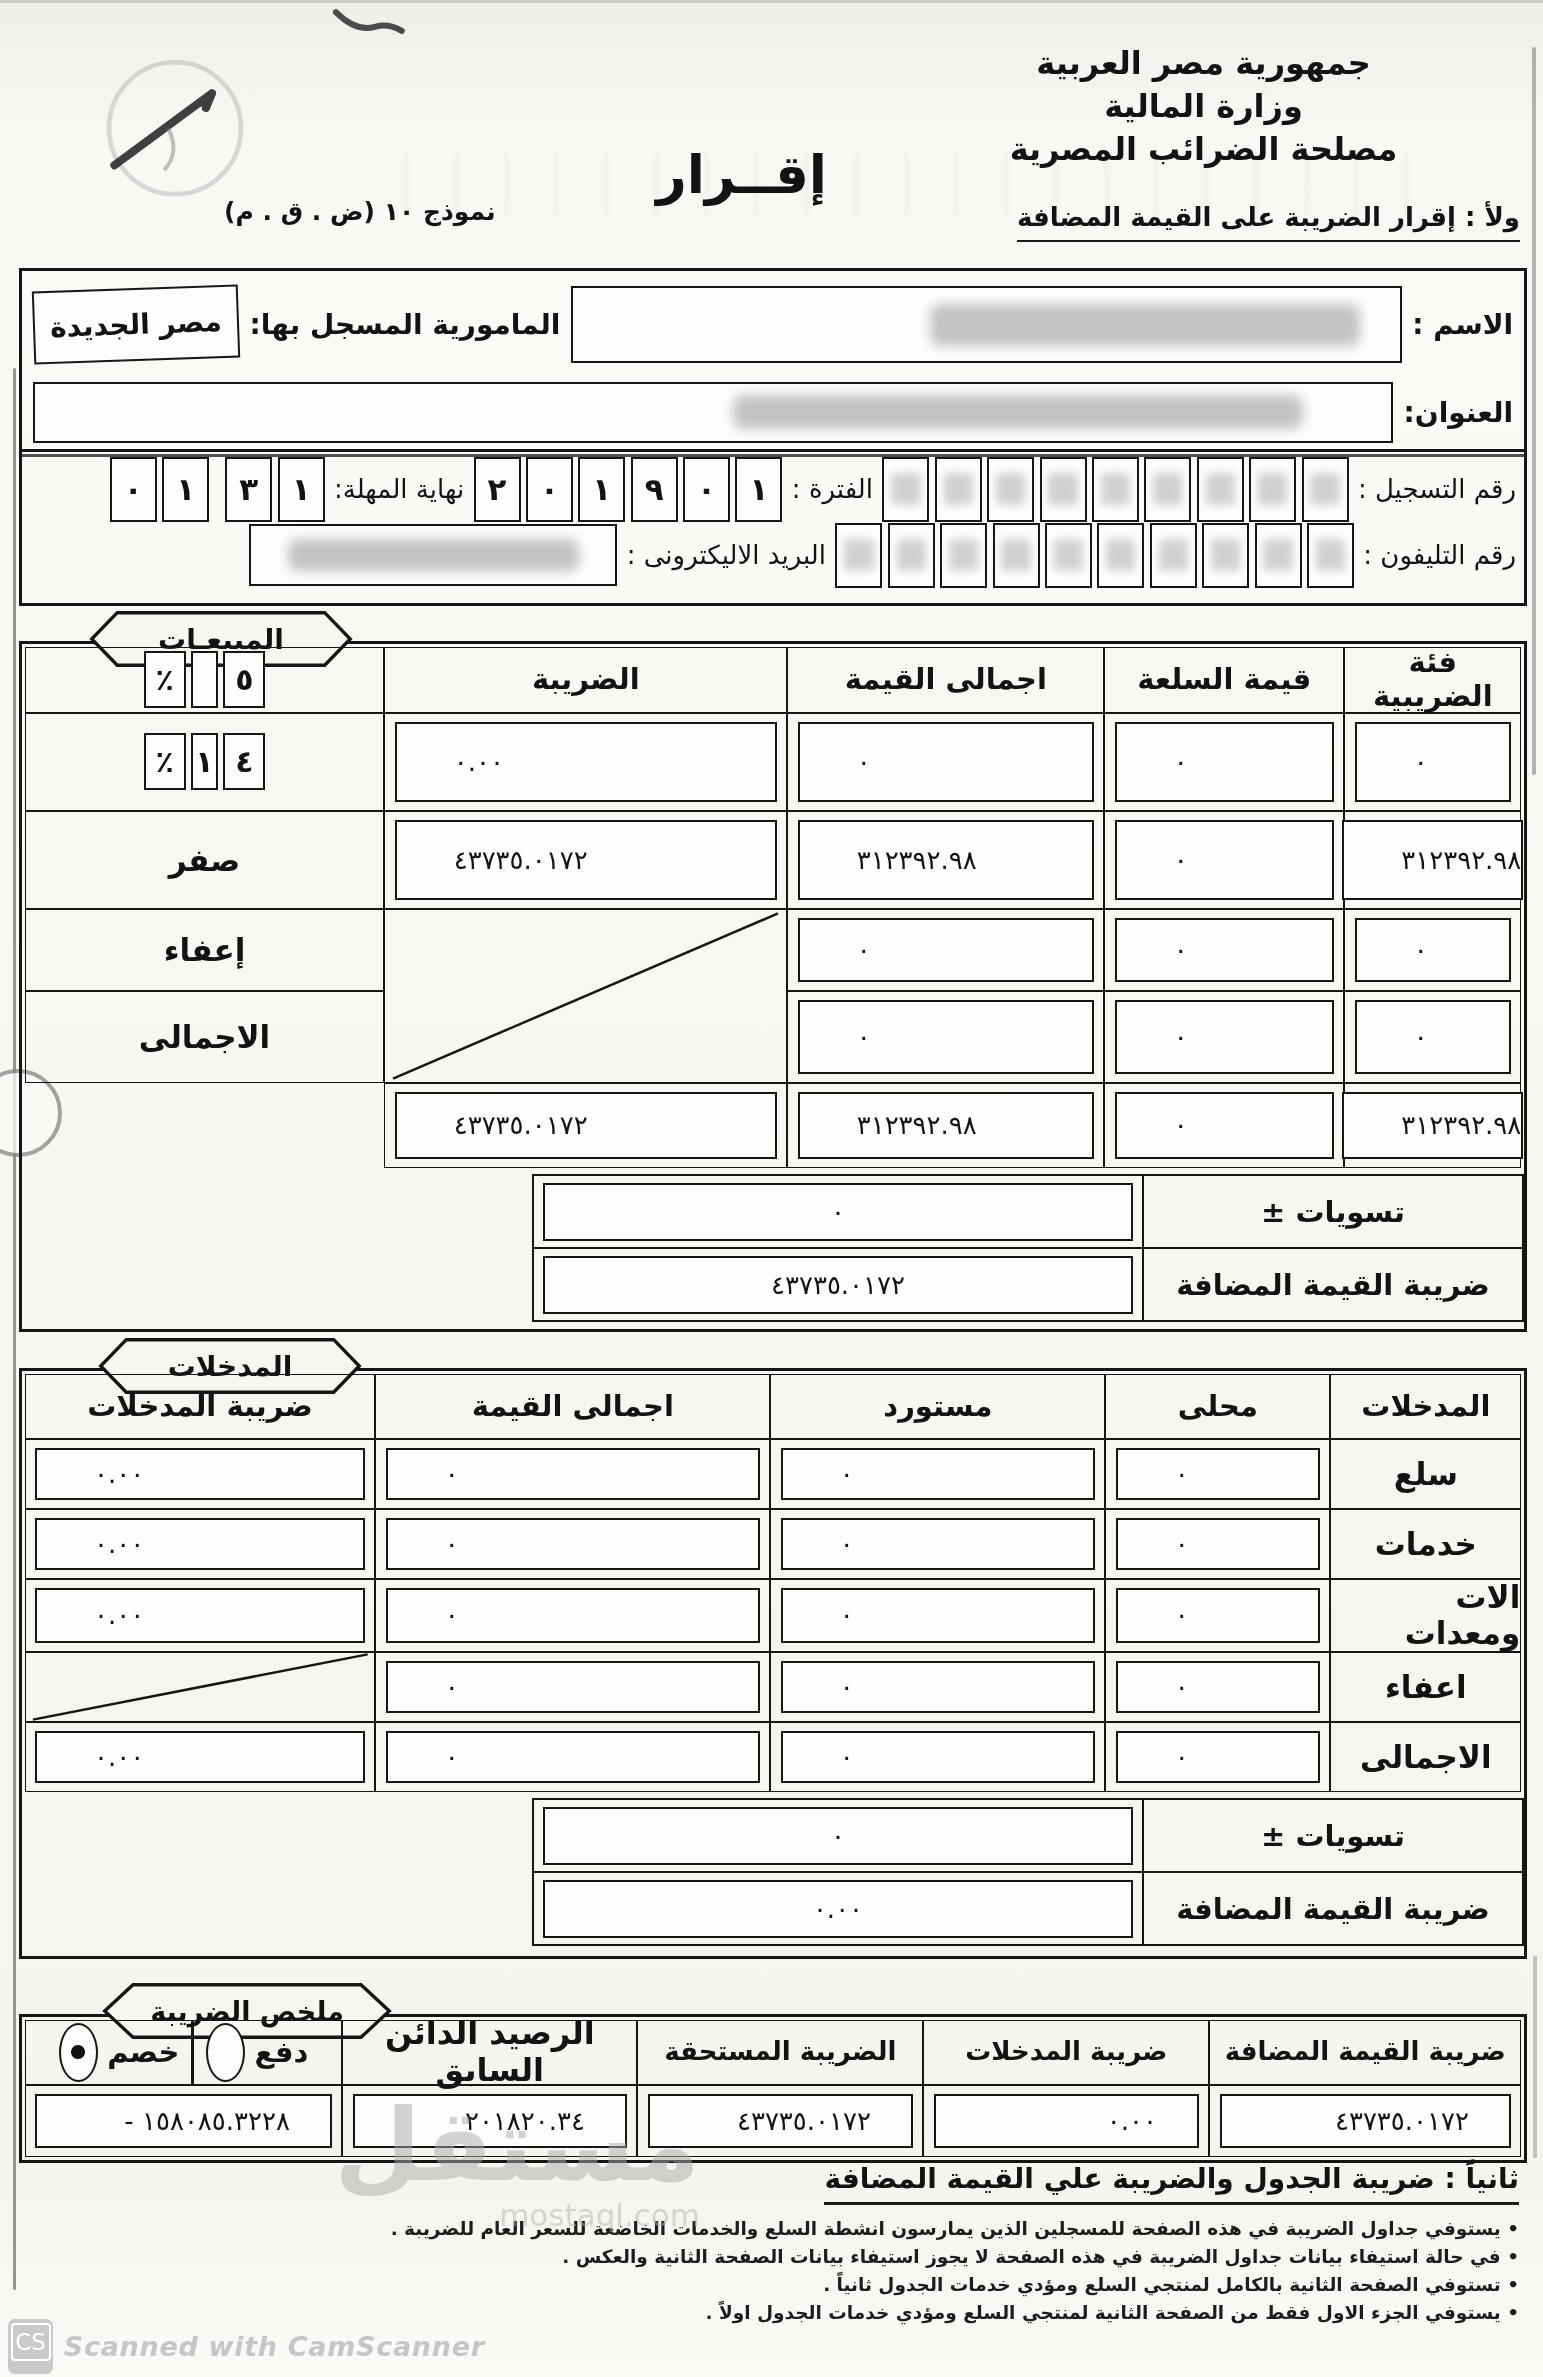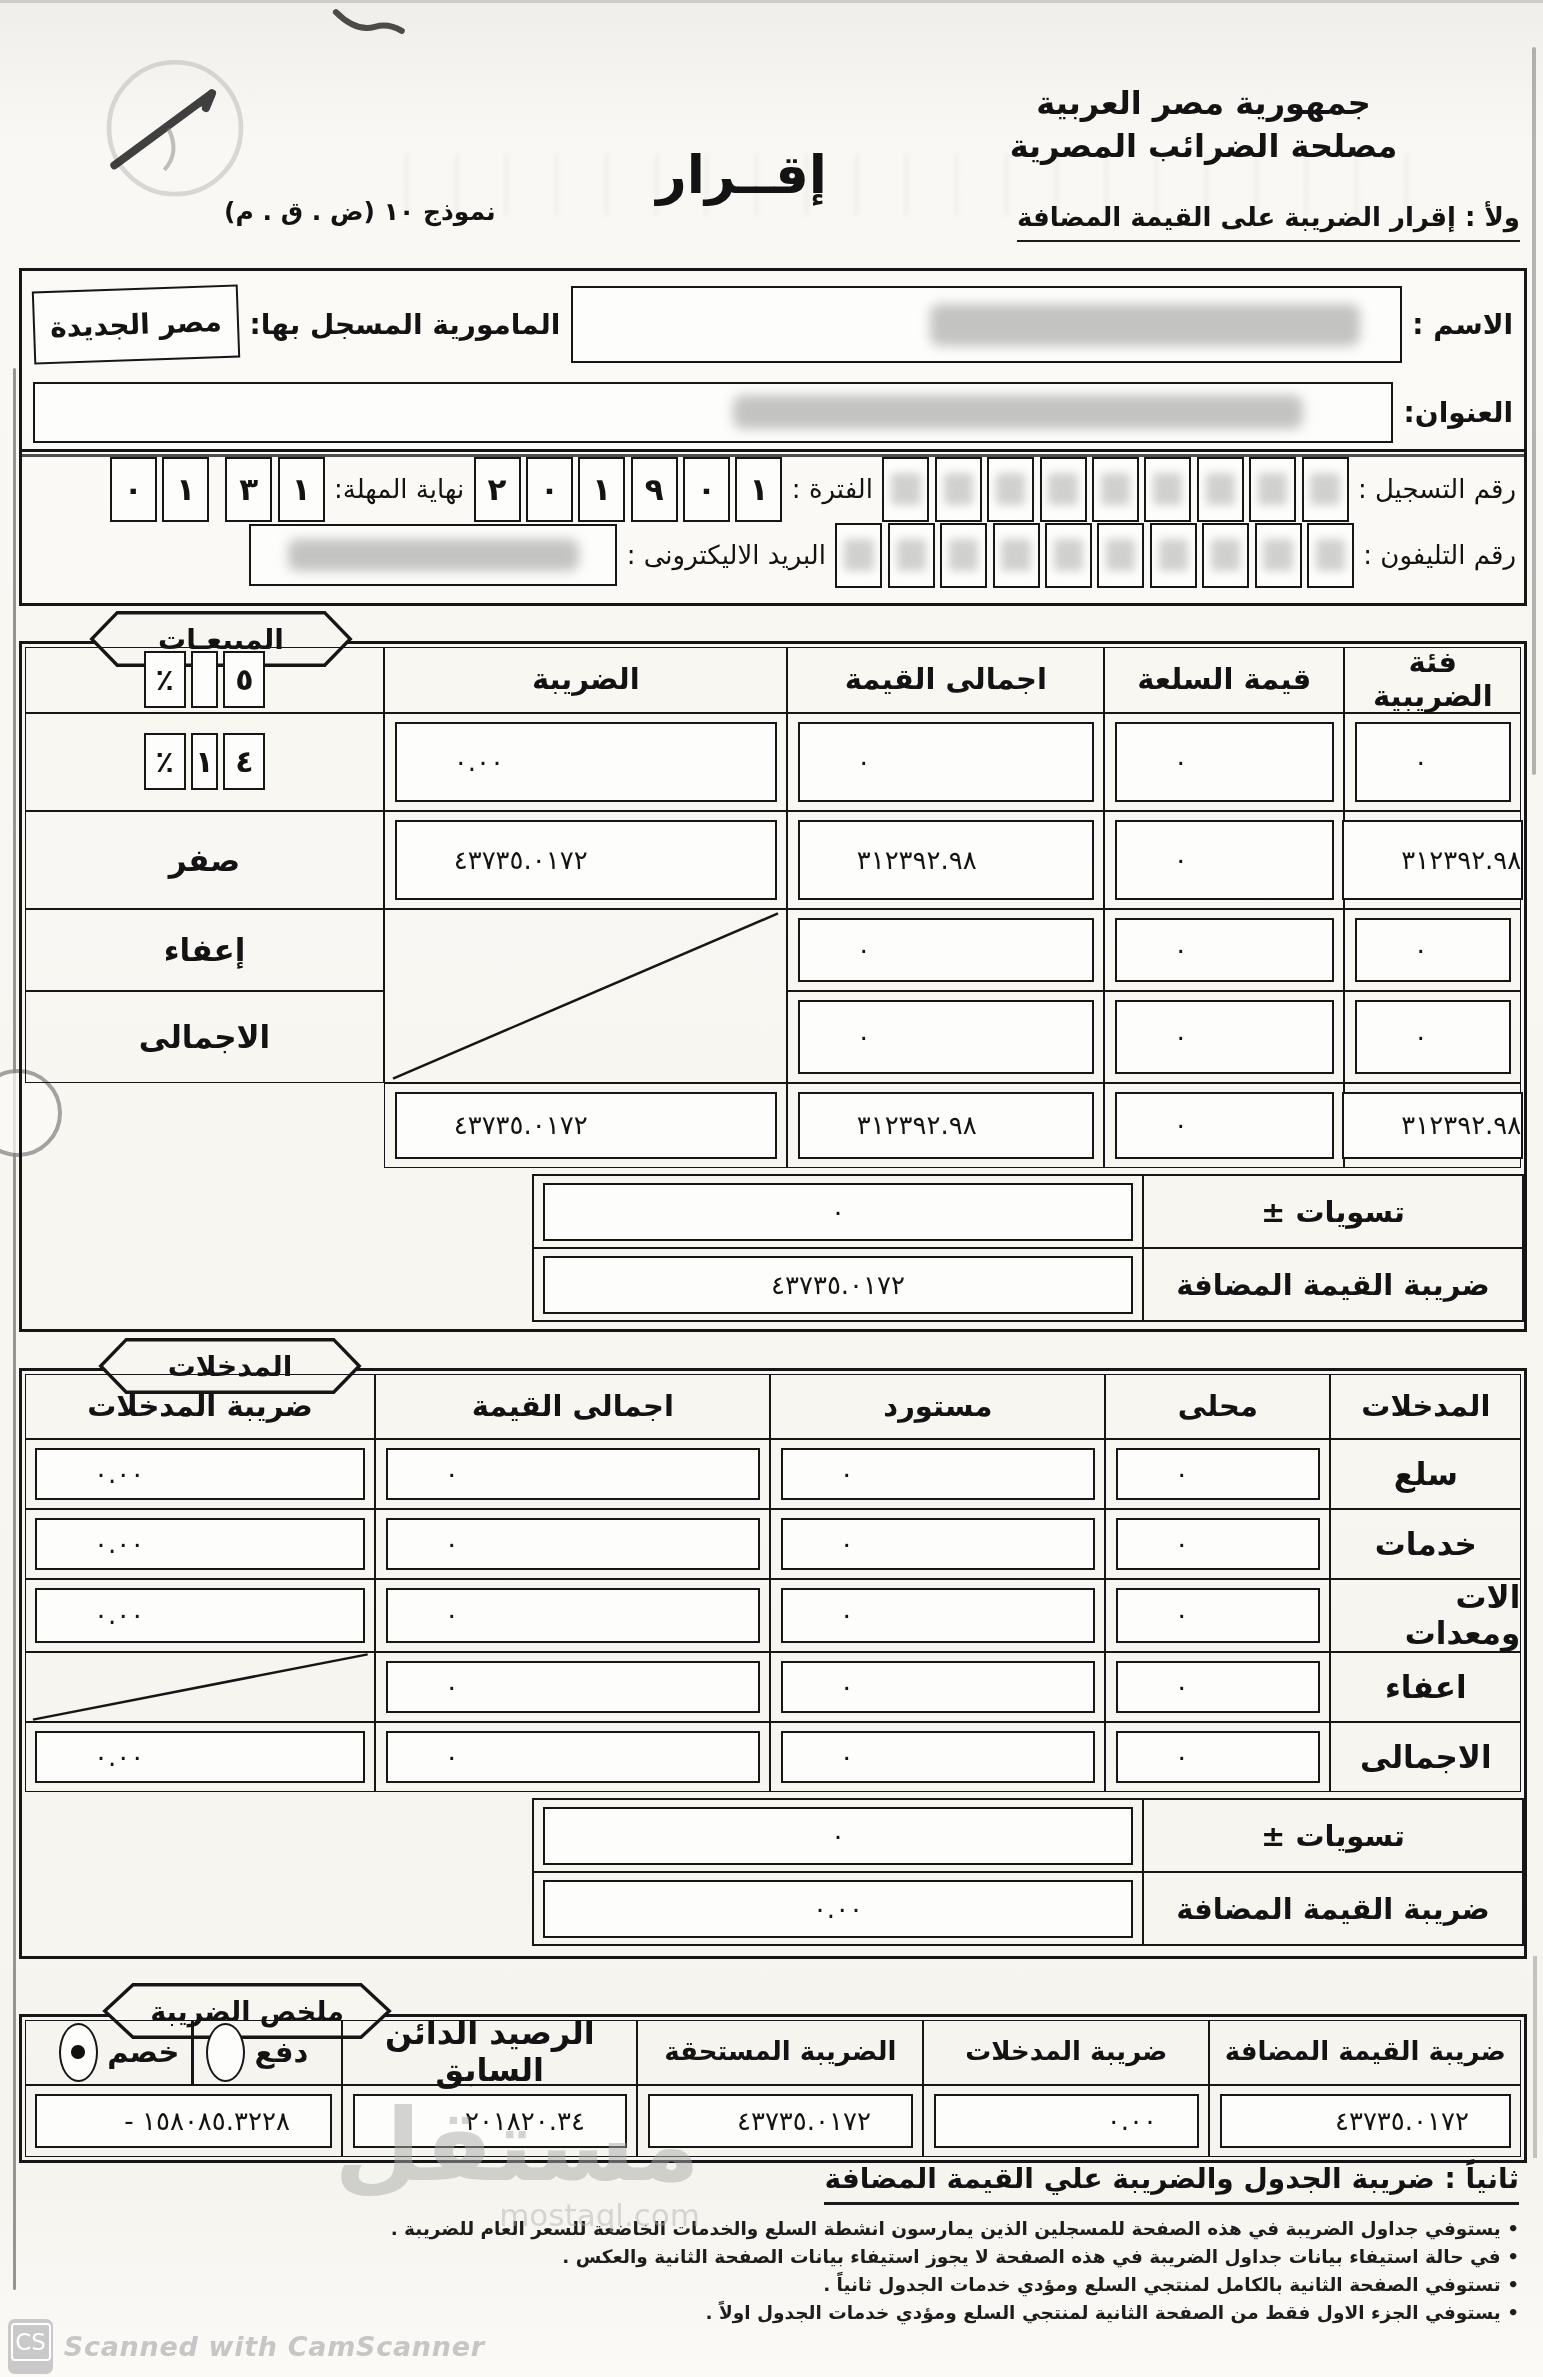--- a/index.html
+++ b/index.html
@@ -12,21 +12,21 @@
   .edge-left{position:absolute;left:13px;top:368px;width:3.4px;height:1922px;background:#464646;opacity:.55;border-radius:2px;}
   .edge-right{position:absolute;right:7.4px;top:47px;width:4px;height:728px;background:#4e4e4e;opacity:.4;border-radius:2px;}
   .edge-right2{position:absolute;right:6px;top:1956px;width:4px;height:202px;background:#4e4e4e;opacity:.3;}
   .edge-top{position:absolute;left:0;top:0;width:100%;height:3.4px;background:#6b6b6b;opacity:.25;}
   .hole-punch{position:absolute;left:-26px;top:1069px;width:80px;height:80px;border-radius:50%;background:#fcfbf8;border:4.7px solid #868686;opacity:.75;}
   .ghost-band{position:absolute;top:154px;left:405px;width:1025px;height:62px;opacity:.35;filter:blur(2px);
     background:repeating-linear-gradient(90deg,rgba(110,110,110,.25) 0 3.4px,transparent 3.4px 50px);}
   .stamp-scribble{position:absolute;left:74px;top:27px;}
   .pen-top{position:absolute;left:329px;top:0px;}
   
-  .gov-block{position:absolute;top:42px;right:80px;width:519px;text-align:center;font-weight:bold;font-size:32px;line-height:1.34;margin-top:40px;}
+  .gov-block{position:absolute;top:42px;right:80px;width:519px;text-align:center;font-weight:bold;font-size:32px;line-height:1.34;}
   .first-line{position:absolute;top:202px;right:23px;font-size:26px;font-weight:bold;border-bottom:2.7px solid #1b1b1b;padding-bottom:8px;}
   .doc-title{position:absolute;top:144px;right:716px;font-size:53px;font-weight:bold;}
   .form-no{position:absolute;top:197px;left:224px;font-size:25px;font-weight:bold;}
   
   .frame{position:absolute;left:19px;right:16px;border:3.4px solid #161616;background:rgba(255,255,255,.25);}
   .identity{top:268px;height:170px;padding:6.7px 10.8px;}
   .idrow{display:flex;align-items:center;gap:10.8px;}
   .idrow1{height:94px;}
   .idrow2{height:70px;margin-top:5.4px;}
   .field-label{font-size:28px;font-weight:bold;white-space:nowrap;}
@@ -121,20 +121,21 @@
     </svg>
   </div>
   <div class="pen-top">
     <svg width="81" height="47" viewBox="0 0 120 70">
       <path d="M10 18 q30 30 58 22 q20 -6 40 6" fill="none" stroke="#222" stroke-width="9" stroke-linecap="round" opacity="0.8"></path>
     </svg>
   </div>
 
   <div class="gov-block">
     <div>جمهورية مصر العربية</div>
+    <div>وزارة المالية</div>
     <div>مصلحة الضرائب المصرية</div>
   </div>
   <div class="doc-title">إقــرار</div>
   <div class="first-line">ولأ : إقرار الضريبة على القيمة المضافة</div>
   <div class="form-no">نموذج ١٠ (ض . ق . م)</div>
 
   <div class="frame identity">
     <div class="idrow idrow1">
       <span class="field-label">الاسم :</span>
       <div class="wide-box">

